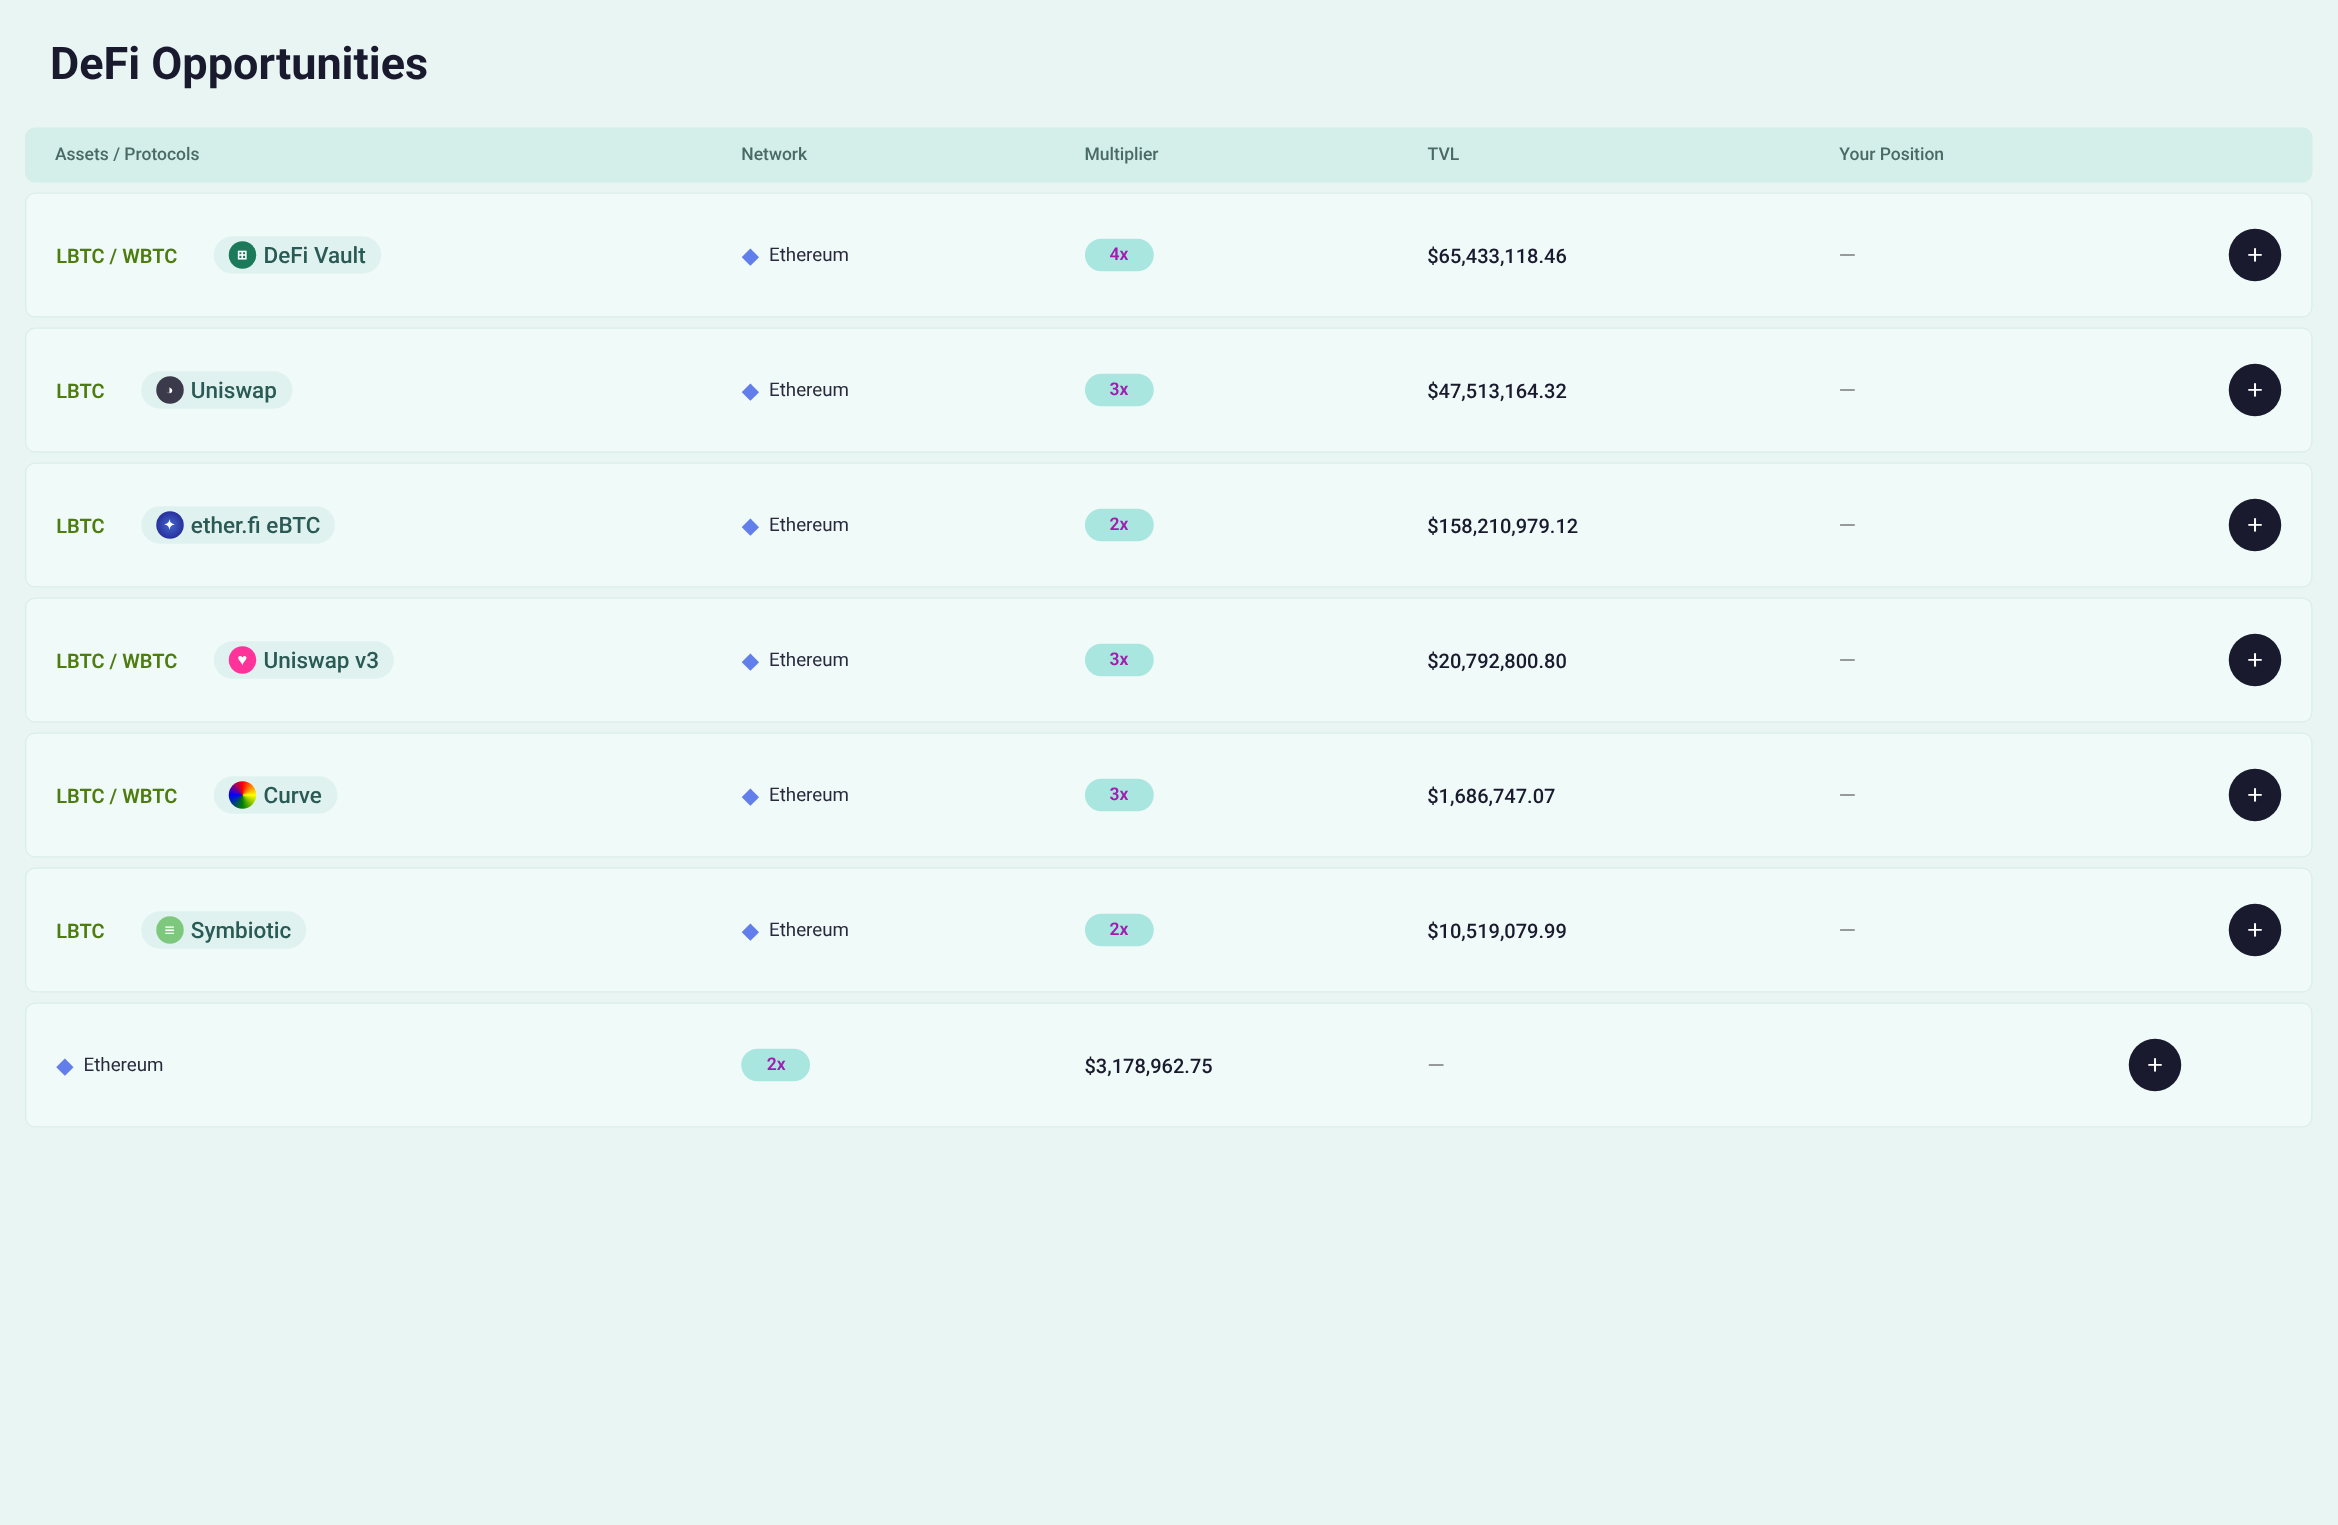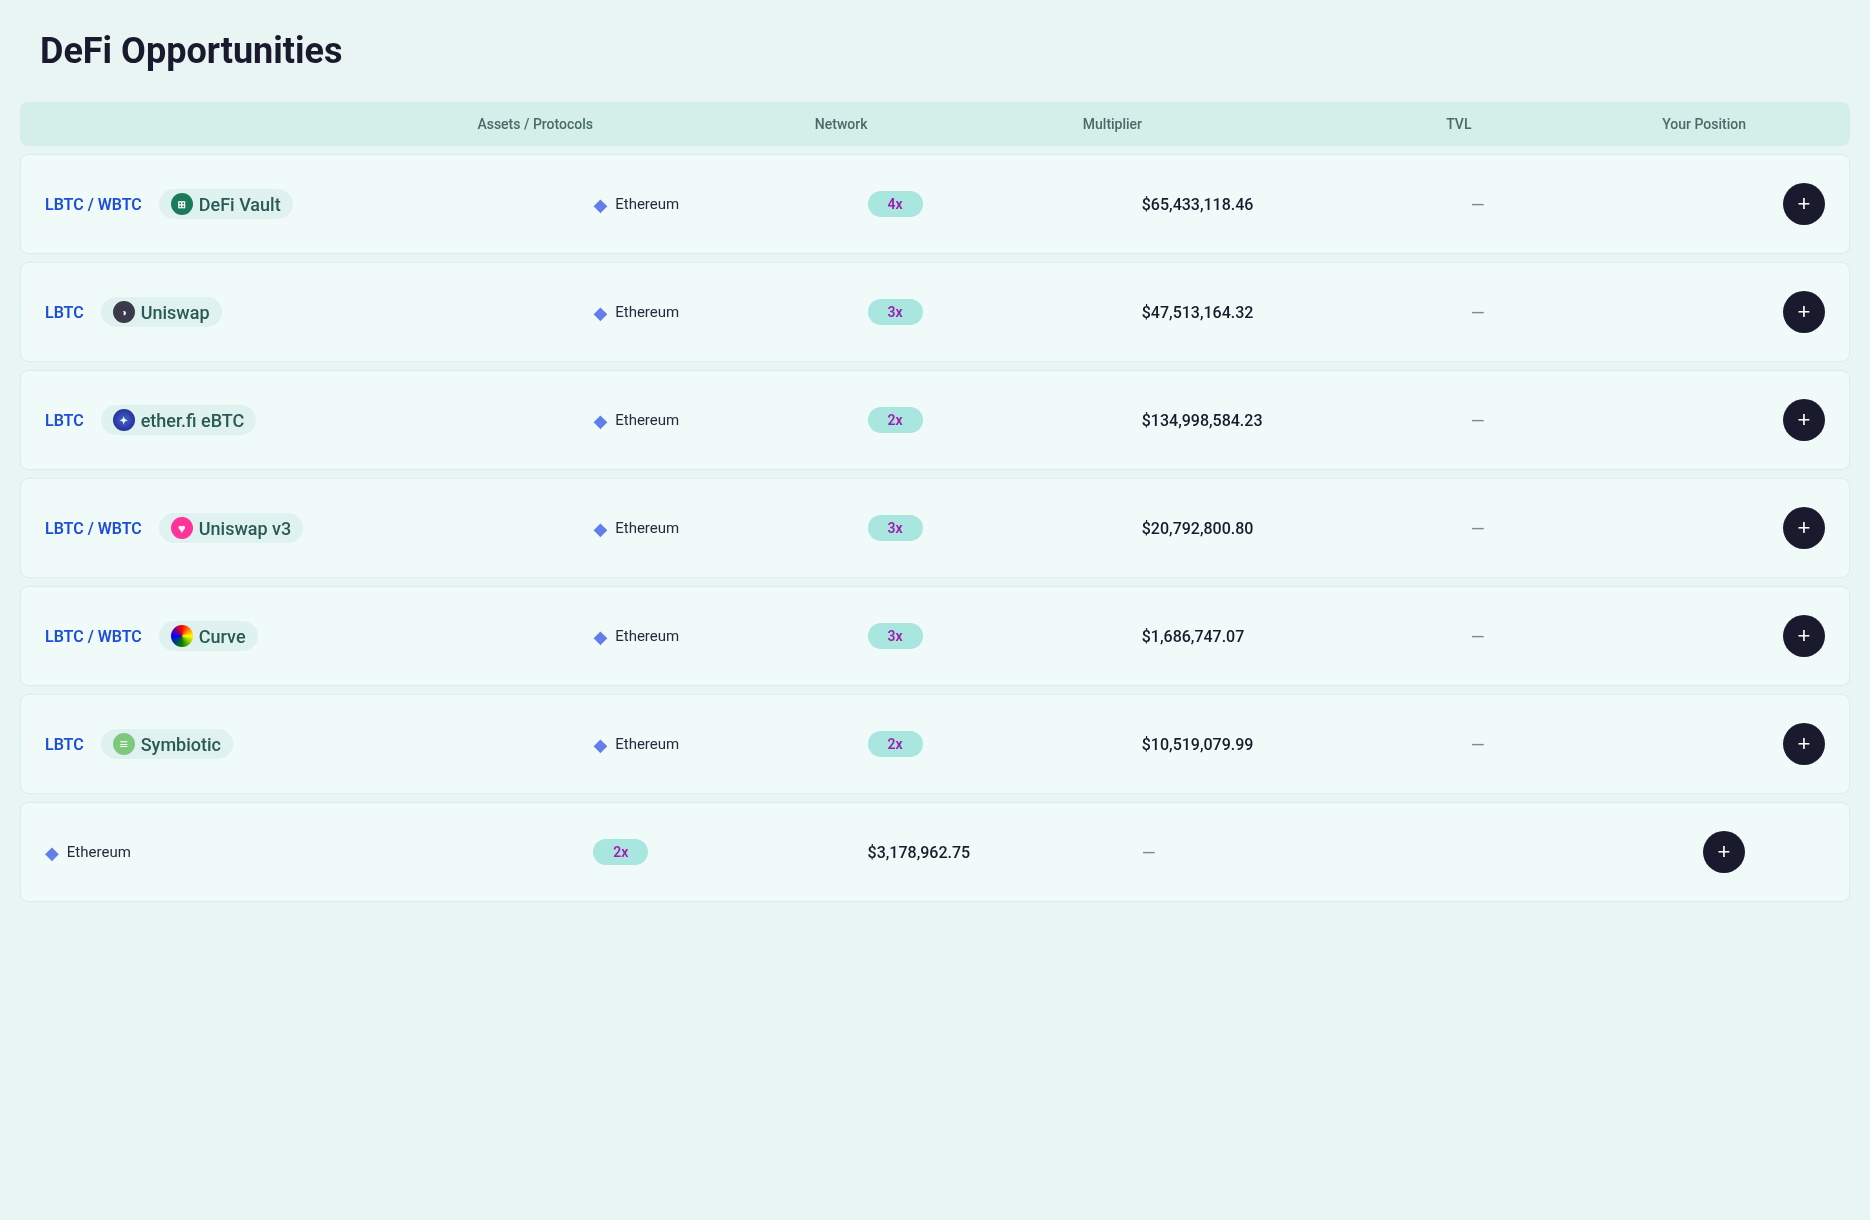--- a/index.html
+++ b/index.html
@@ -28,21 +28,20 @@
       width: 100%;
     }
 
     .table-header {
       display: grid;
       grid-template-columns: 2fr 1fr 1fr 1.2fr 1fr 80px;
       padding: 14px 24px;
       background-color: #d4eeea;
       border-radius: 8px;
       margin-bottom: 8px;
-      text-align: right;
     }
 
     .table-header-cell {
       font-size: 14px;
       color: #4a6b65;
       font-weight: 500;
     }
 
     .table-row {
       display: grid;
@@ -57,22 +56,22 @@
 
     .asset-cell {
       display: flex;
       align-items: center;
       gap: 10px;
     }
 
     .asset-name {
       font-size: 16px;
       font-weight: 600;
-      color: #1d4ed8;
-      margin-right: 7px;
+      color: #4d7c0f;
+      margin-right: 19px;
     }
 
     .protocol-badge {
       display: flex;
       align-items: center;
       gap: 6px;
       background-color: #e0f2ef;
       border-radius: 20px;
       padding: 4px 12px;
     }
@@ -243,21 +242,21 @@
         <span class="protocol-name">ether.fi eBTC</span>
       </div>
     </div>
     <div class="network-cell">
       <span class="eth-icon">◆</span>
       <span>Ethereum</span>
     </div>
     <div>
       <span class="multiplier-badge">2x</span>
     </div>
-    <div class="tvl-cell">$134,998,584.23</div>
+    <div class="tvl-cell">$158,210,979.12</div>
     <div class="position-cell">—</div>
     <button class="add-button">+</button>
   </div>
 
   <div class="table-row">
     <div class="asset-cell">
       <span class="asset-name">LBTC / WBTC</span>
       <div class="protocol-badge">
         <div class="protocol-icon icon-uniswap" style="background:#ff3399; font-size:13px;">♥</div>
         <span class="protocol-name">Uniswap v3</span>

